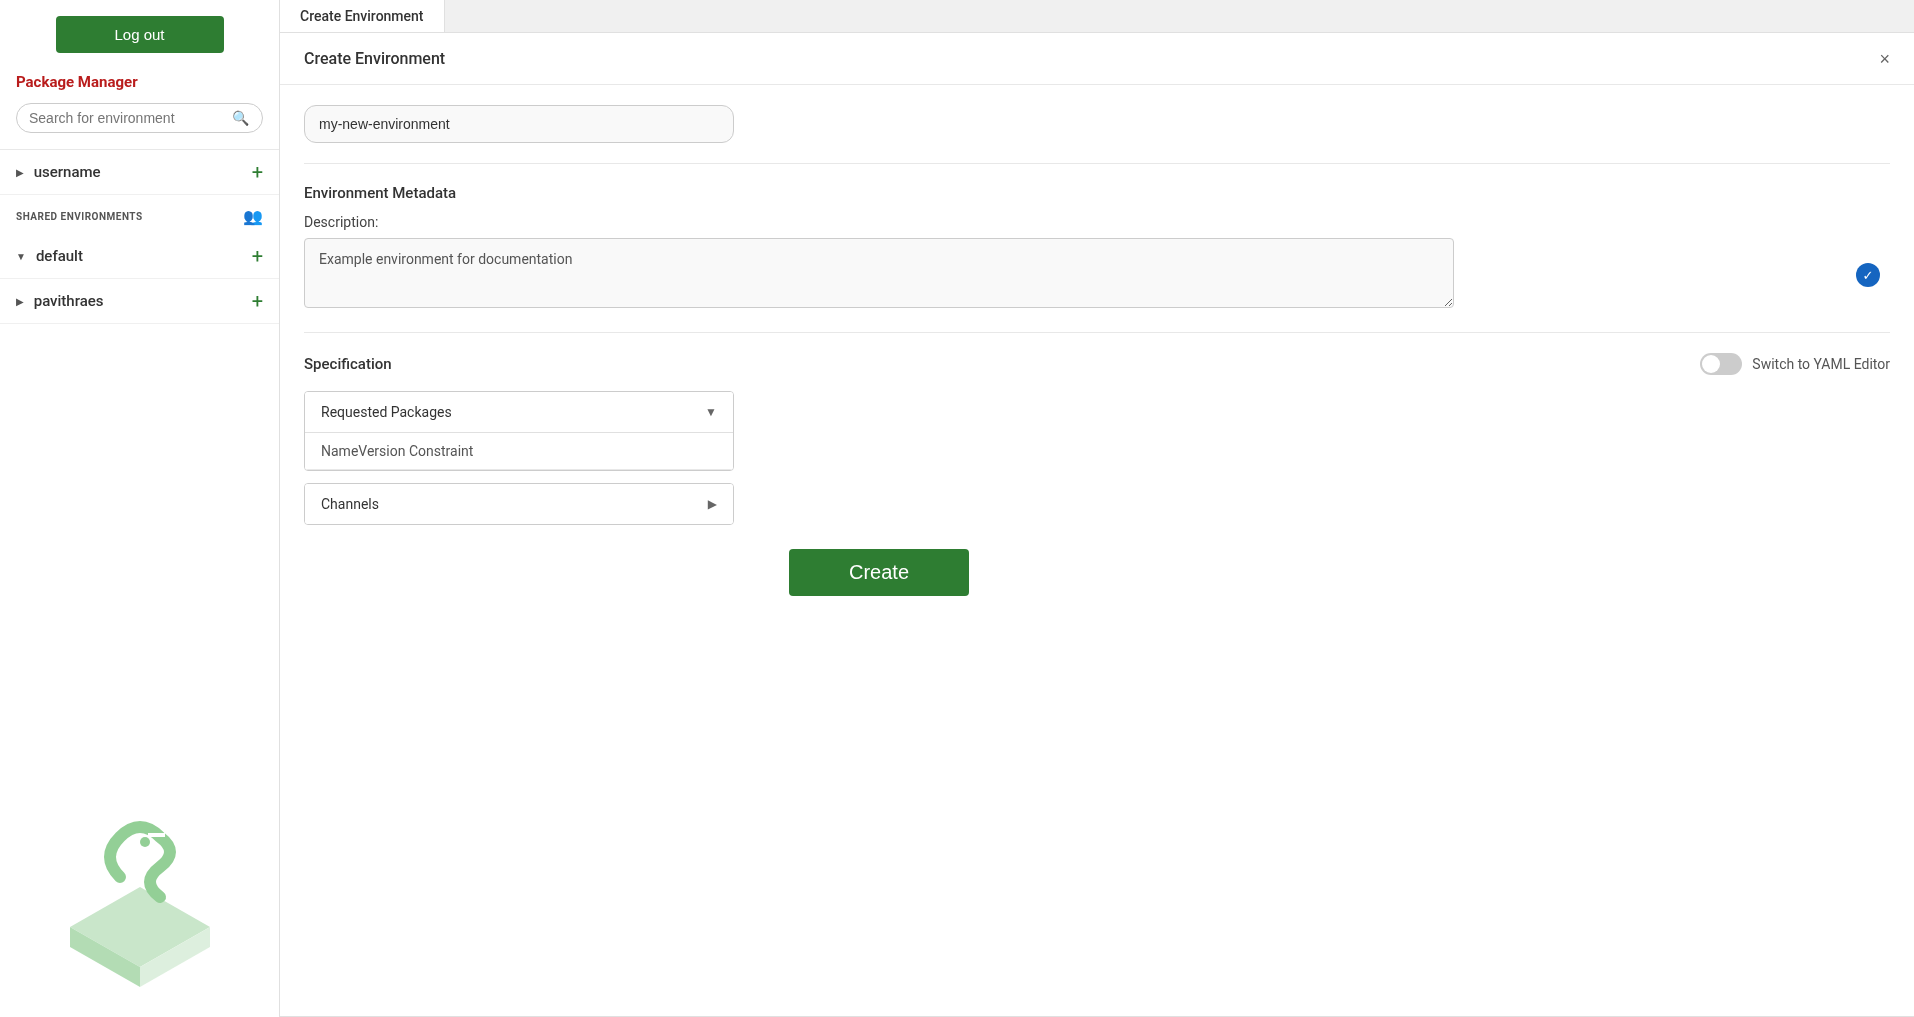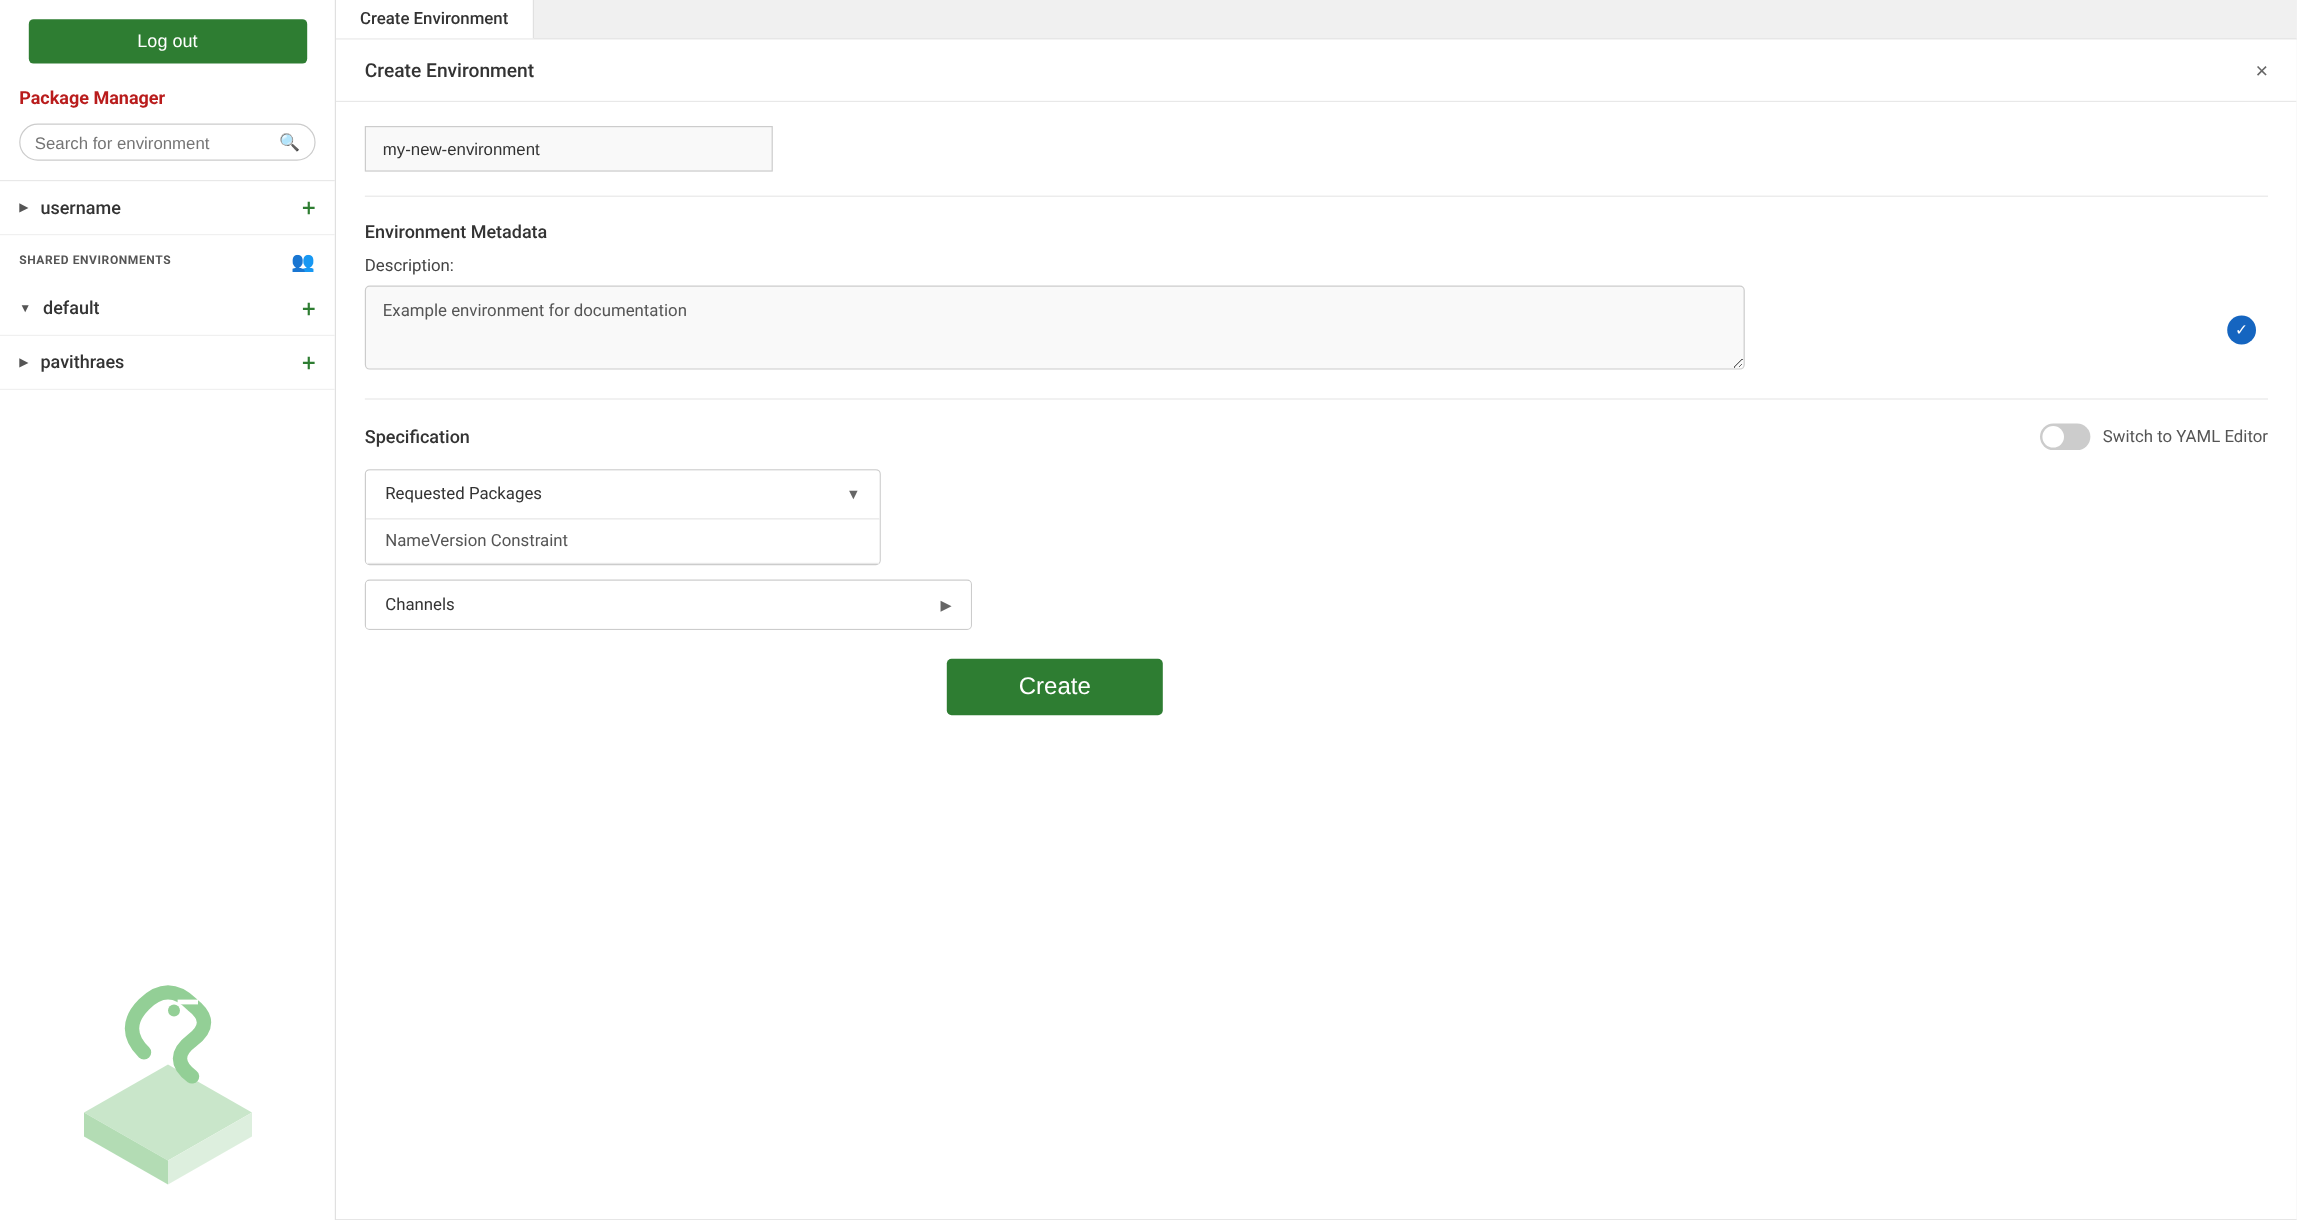--- a/index.html
+++ b/index.html
@@ -24,21 +24,21 @@
     }
     .logout-btn {
       background: #2e7d32;
       color: #fff;
       border: none;
       border-radius: 4px;
       padding: 10px 40px;
       font-size: 15px;
       font-weight: 500;
       cursor: pointer;
-      width: 232px;
+      width: 168px;
     }
     .sidebar-title {
       padding: 4px 16px 12px 16px;
       font-size: 15px;
       font-weight: 700;
       color: #b91c1c;
     }
     .search-box {
       margin: 0 16px 16px 16px;
       display: flex;
@@ -160,25 +160,25 @@
       cursor: pointer;
       line-height: 1;
     }
 
     
     .dialog-body {
       padding: 20px 24px;
     }
 
     .env-name-input {
-      width: 340px;
+      width: 430px;
       padding: 10px 14px;
       font-size: 14px;
       border: 1px solid #ccc;
-      border-radius: 0;
+      border-radius: 12px;
       outline: none;
       color: #333;
       background: #f9f9f9;
       margin-bottom: 0;
     }
 
     .section-divider {
       border: none;
       border-top: 1px solid #e8e8e8;
       margin: 20px 0;
@@ -325,21 +325,21 @@
       padding: 8px 24px;
       font-size: 14px;
       cursor: pointer;
       font-weight: 500;
     }
 
     
     .channels-box {
       border: 1px solid #ccc;
       border-radius: 4px;
-      width: 506px;
+      width: 430px;
       overflow: hidden;
     }
     .channels-header {
       display: flex;
       align-items: center;
       justify-content: space-between;
       padding: 12px 16px;
       background: #fff;
       cursor: pointer;
     }

